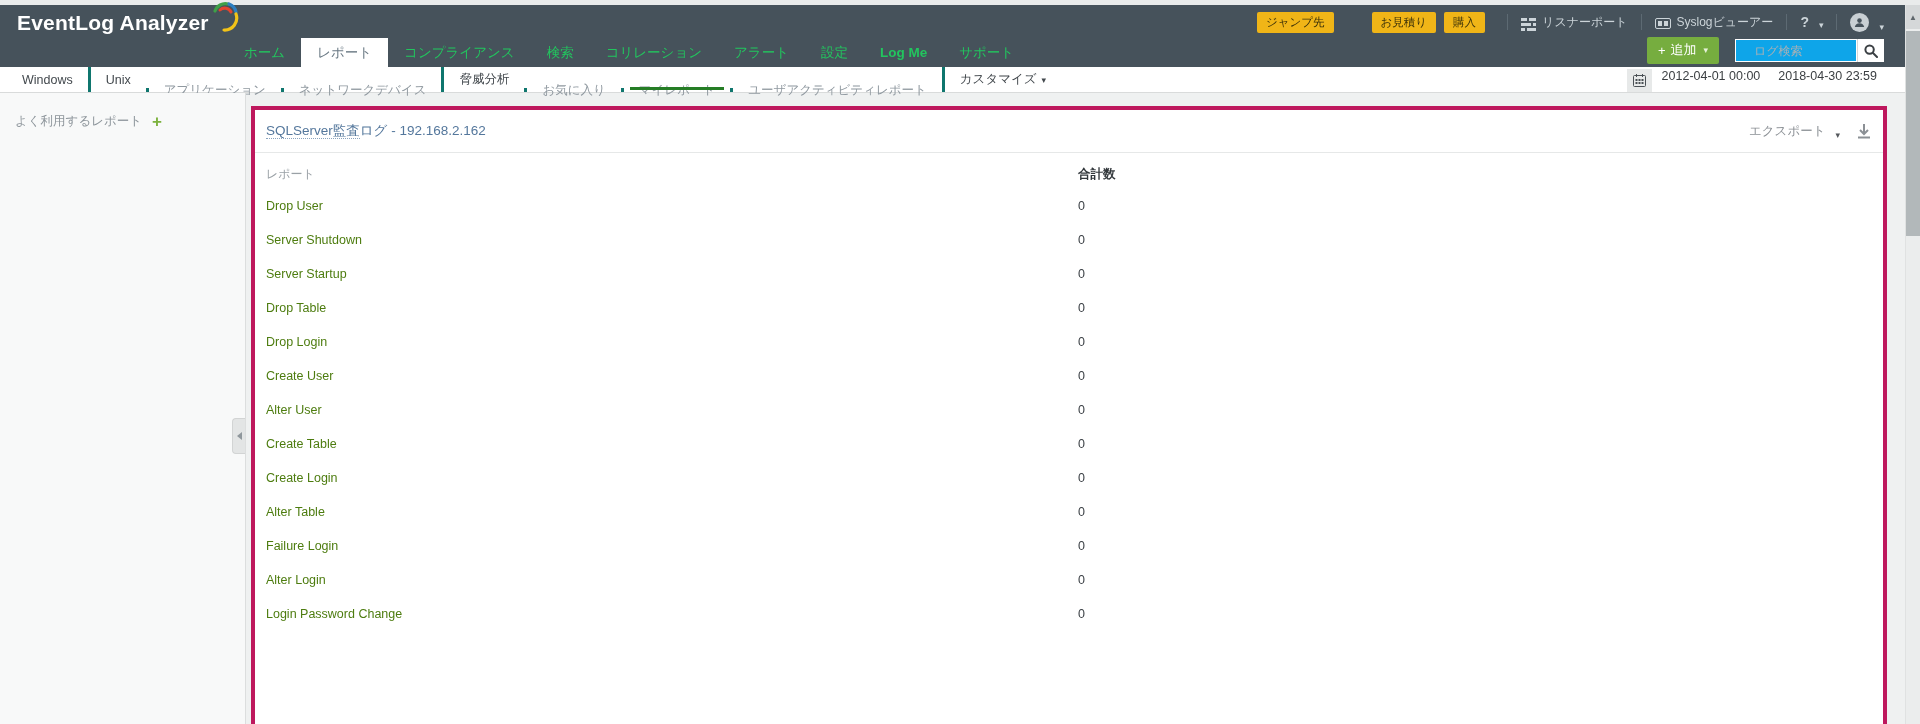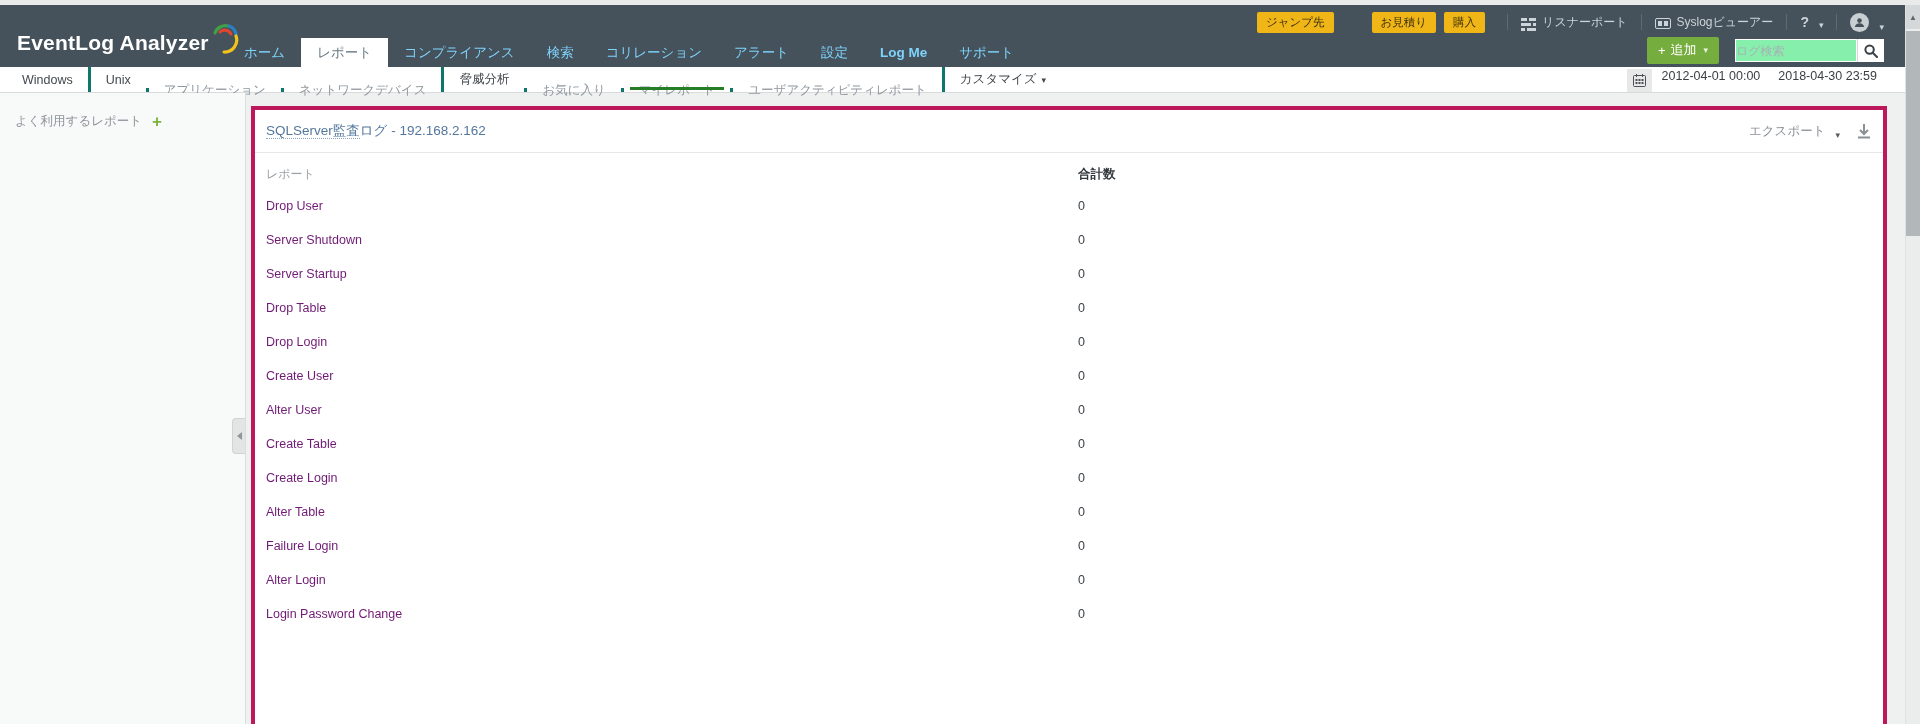--- a/index.html
+++ b/index.html
@@ -4,49 +4,49 @@
 <style>
   * { margin:0; padding:0; box-sizing:border-box; }
   html,body { width:1920px; height:724px; overflow:hidden;
     font-family:"Liberation Sans","DejaVu Sans",sans-serif; background:#eff1f1; }
 
   
   .top-strip { height:5px; background:#e9ebeb; }
 
   
   .header { position:relative; height:62px; background:#46525b; }
-  .logo { position:absolute; left:17px; top:26px; display:flex; align-items:flex-end;
+  .logo { position:absolute; left:17px; top:6px; display:flex; align-items:flex-start;
     color:#ffffff; font-size:21px; font-weight:bold; letter-spacing:.2px; }
   .logo svg { margin-left:2px; margin-top:-10px; }
 
   .util-row { position:absolute; top:6px; right:36px; display:flex; align-items:center;
     height:22px; font-size:12px; color:#ccd4d9; }
   .promo-btn { background:#f0b517; color:#3c3209; font-size:11.5px; padding:3px 9px;
     border-radius:2px; margin-left:8px; cursor:pointer; }
   .promo-btn.first { margin-right:30px; }
   .util-item { display:flex; align-items:flex-end; gap:6px; padding:0 13px; cursor:pointer; }
   .util-div { width:1px; height:16px; background:#5d6a73; }
   .caret { font-size:9px; color:#ccd4d9; margin-left:4px; }
   .avatar { width:19px; height:19px; border-radius:50%; background:#c9d0d4;
     display:flex; align-items:center; justify-content:center; }
   .help-q { font-size:14px; font-weight:bold; }
 
   .nav-row { position:absolute; left:228px; bottom:0; display:flex; height:29px; }
-  .nav-item { padding:0 16px; line-height:30px; font-size:13.5px; color:#7dd3fc;
+  .nav-item { padding:0 16px; line-height:30px; font-size:13.5px; color:#22c55e;
     cursor:pointer; white-space:nowrap; }
   .nav-item.active { background:#ffffff; color:#6b7a85; }
   .nav-item.en { font-weight:bold; }
 
   .nav-right { position:absolute; right:36px; bottom:3px; display:flex; align-items:center; }
   .add-btn { background:#76ad3f; color:#fff; font-size:13px; padding:4px 11px 5px;
     border-radius:2px; margin-right:16px; cursor:pointer; display:flex; align-items:center; gap:5px; }
   .add-btn .caret { color:#e7f2da; margin-left:2px; }
   .search-wrap { display:flex; }
-  .search-input { width:122px; height:23px; border:1px solid #ffffff; background:#86efac;
-    font-size:12px; padding:0 0; color:#333; outline:none; }
+  .search-input { width:122px; height:23px; border:1px solid #ffffff; background:#0ea5e9;
+    font-size:12px; padding:0 18px; color:#333; outline:none; }
   .search-input::placeholder { color:#a9b0b5; }
   .search-btn { width:27px; height:23px; background:#fff; border-left:1px solid #d7d7d7;
     display:flex; align-items:center; justify-content:center; cursor:pointer; }
 
   
   .subnav { position:relative; height:26px; background:#ffffff; border-bottom:1px solid #d9dbdb;
     display:flex; align-items:stretch; padding-left:7px; }
   .subnav-item { position:relative; font-size:12.5px; padding:0 15px; display:flex;
     align-items:center; cursor:pointer; white-space:nowrap; }
   .subnav-item.dark { color:#42484d; }
@@ -83,21 +83,21 @@
   .panel-actions { display:flex; align-items:center; gap:16px; color:#8b9095; }
   .export-label { font-size:12.5px; cursor:pointer; display:flex; align-items:flex-end; gap:6px; }
   .export-label .caret { color:#55595d; }
   .dl-icon { cursor:pointer; display:flex; }
 
   .rtable { padding:6px 11px 0; }
   .trow { position:relative; height:34px; display:flex; align-items:center; }
   .trow.thead { height:30px; }
   .th-report { font-size:12px; color:#9aa1a6; }
   .th-total { position:absolute; left:812px; font-size:12.5px; color:#33383c; font-weight:bold;text-align:center; }
-  .rname { font-size:12.5px; color:#701a75; }
+  .rname { font-size:12.5px; color:#4d7c0f; }
   .rval { position:absolute; left:812px; font-size:12.5px; color:#3c4146; }
   .trow.link .rname, .trow.link .rval { color:#5a7da6; cursor:pointer; }
 
   
   .scrollbar { position:fixed; top:5px; right:0; width:15px; height:719px;
     background:#ebeded; border-left:1px solid #e0e2e2; }
   .sb-up { height:24px; background:#d5d8d9; display:flex; align-items:center;
     justify-content:center; font-size:8px; color:#5f676c; cursor:pointer; }
   .sb-thumb { margin-top:2px; height:205px; background:#b2b8ba; cursor:pointer; }
 

